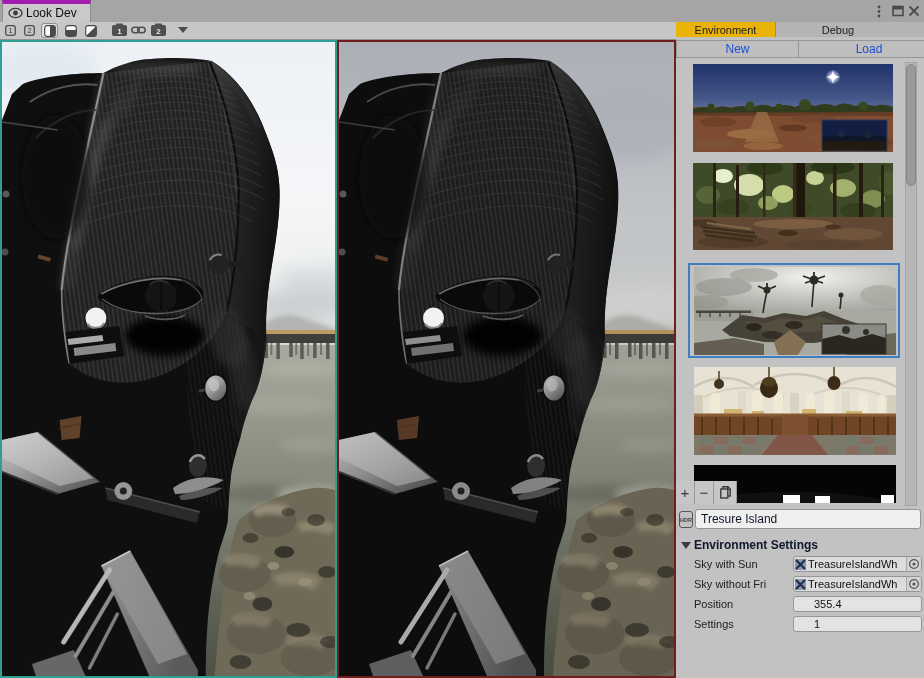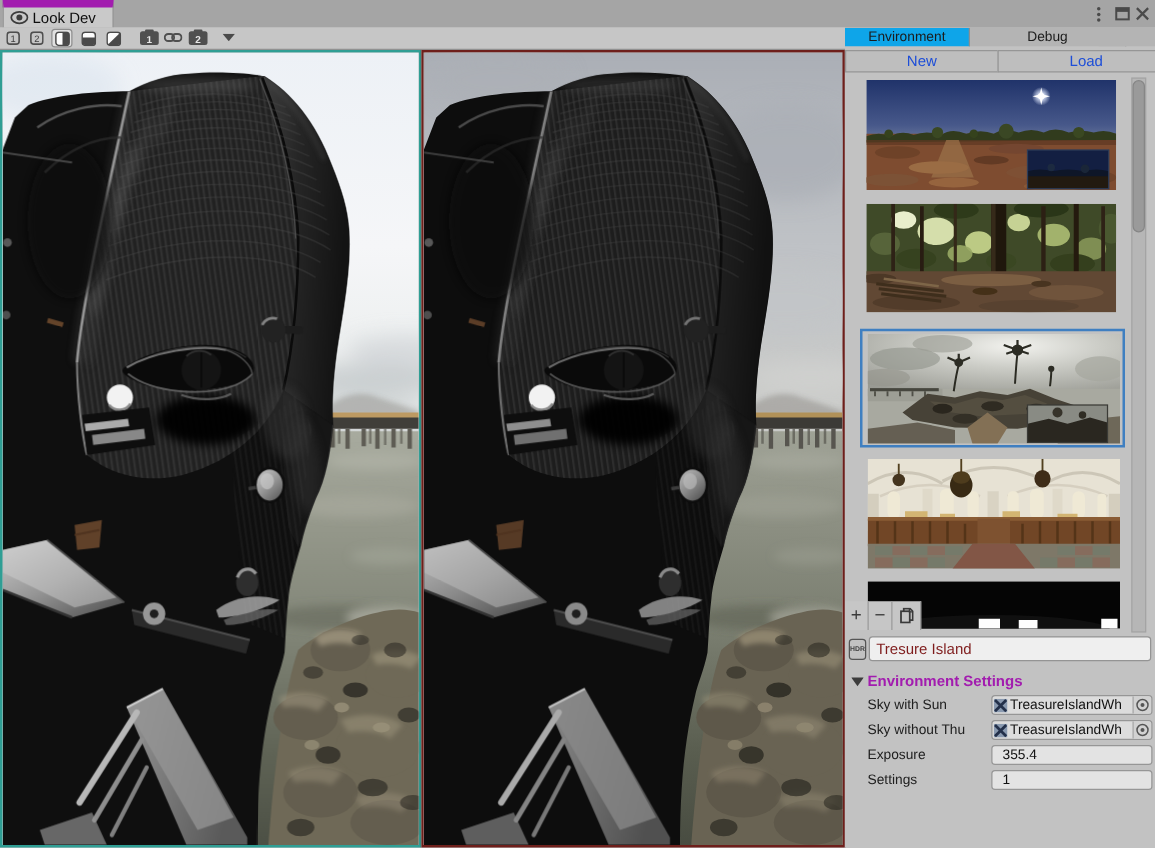--- a/index.html
+++ b/index.html
@@ -1,47 +1,47 @@
 <!DOCTYPE html>
 <html><head><meta charset="utf-8">
 <style>
 * { margin:0; padding:0; box-sizing:border-box; }
 html,body { width:924px; height:678px; overflow:hidden; background:#c2c2c2;
   font-family:"Liberation Sans", sans-serif; }
 .abs { position:absolute; }
 #toolbar .abs svg { display:block; }
 #titlebar { position:absolute; left:0; top:0; width:924px; height:22px; background:#a5a5a5; }
 #tab { position:absolute; left:2px; top:0; width:89px; height:22px; background:#c9c9c9;
-  border-top:6px solid #a21caf; border-left:1px solid #8e8e8e; border-right:1px solid #8e8e8e;
+  border-top:4px solid #a21caf; border-left:1px solid #8e8e8e; border-right:1px solid #8e8e8e;
   display:flex; align-items:center; font-size:12px; color:#0e0e0e; }
 #toolbar { position:absolute; left:0; top:22px; width:676px; height:18px; background:#c6c6c6;
   border-bottom:1px solid #919191; }
 .tbtn { position:absolute; top:1px; height:15px; border-radius:3px;
   display:flex; align-items:center; justify-content:center; }
 #viewL { position:absolute; left:0; top:40px; width:337px; height:638px; border:2px solid #2f9e94; }
 #viewR { position:absolute; left:337px; top:40px; width:339px; height:638px; border:2px solid #6e1f1b; }
 #panel { position:absolute; left:676px; top:22px; width:248px; height:656px; background:#c2c2c2; }
 .ptab { position:absolute; top:0; height:15px; font-size:11px; color:#1c1c1c; display:flex;
   align-items:center; justify-content:center; background:#b4b4b4; border-right:1px solid #8e8e8e; }
 .pbtn { position:absolute; top:18px; height:18px; background:#bebebe; border:1px solid #969696;
   font-size:12px; color:#1d4ed8; display:flex; align-items:center; justify-content:center; }
 .thumb { position:absolute; overflow:hidden; }
 #seltn { position:absolute; left:12px; top:241px; width:212px; height:95px; border:2px solid #3f7fc1; }
 .row { position:absolute; left:18px; width:228px; height:20px; font-size:11px; color:#202020;
   display:flex; align-items:center; }
 .rlabel { width:99px; flex:none; }
 .field { background:#e3e3e3; border:1px solid #969696; border-radius:3px; height:16px;
-  font-size:11px; color:#111; display:flex; align-items:center; padding-left:8px; }
+  font-size:11px; color:#111; display:flex; align-items:center; padding-left:20px; }
 .objfield { background:#dcdcdc; border:1px solid #969696; border-radius:3px; height:16px; flex:1;
   font-size:11px; color:#111; display:flex; align-items:center; overflow:hidden; }
 .oftext { white-space:nowrap; overflow:hidden; flex:1; }
 .picker { flex:none; width:15px; height:14px; display:flex; align-items:center; justify-content:center;
   border-left:1px solid #a8a8a8; background:#d2d2d2; }
 #hdrfield { position:absolute; left:19px; top:487px; width:226px; height:20px; background:#efefef;
-  border:1px solid #949494; border-radius:3px; font-size:12px; color:#7f1d1d; display:flex;
+  border:1px solid #949494; border-radius:3px; font-size:12px; color:#0f172a; display:flex;
   align-items:center; padding-left:5px; }
 </style></head>
 <body>
 
 <div id="titlebar">
   <div id="tab">
     <svg width="15" height="12" viewBox="0 0 15 12" style="margin:0 3px 0 5px">
       <ellipse cx="7.5" cy="6" rx="6.5" ry="4.6" fill="none" stroke="#3c3c3c" stroke-width="1.4"></ellipse>
       <circle cx="7.5" cy="6" r="2.4" fill="#3c3c3c"></circle>
     </svg>Look Dev</div>
@@ -554,21 +554,21 @@
 <path d="M108,528 L62,600" stroke="#aaaaaa" stroke-width="5" stroke-linecap="round"></path>
 <path d="M112,550 L74,614" stroke="#848484" stroke-width="4" stroke-linecap="round"></path>
 <path d="M116,572 L88,626" stroke="#787878" stroke-width="3.5" stroke-linecap="round"></path>
 <path d="M30,622 L72,608 L84,634 L34,634 Z" fill="#8a8a8a" opacity="0.65"></path>
 </g>
 </g>
 </svg>
   </div>
 
 <div id="panel">
-  <div class="ptab" style="left:0;width:100px;background:#0ea5e9">Environment</div>
+  <div class="ptab" style="left:0;width:100px;background:#eab308">Environment</div>
   <div class="ptab" style="left:100px;width:125px">Debug</div>
   <div class="ptab" style="left:203px;width:45px;border-right:none"></div>
   <div class="pbtn" style="left:0;width:123px">New</div>
   <div class="pbtn" style="left:122px;width:142px">Load</div>
 
   <div class="thumb" style="left:17px;top:42px;width:200px;height:88px">
       <svg width="200" height="88" viewBox="0 0 200 88" style="display:block">
 <defs>
           <linearGradient id="dsky" x1="0" y1="0" x2="0" y2="1">
 <stop offset="0" stop-color="#20336a"></stop>
@@ -776,57 +776,57 @@
           <rect x="0.8" y="3" width="7" height="9" fill="none" stroke="#3a3a3a" stroke-width="1.4"></rect>
           <path d="M3,3 L3,0.8 L8,0.8 L10.2,3 L10.2,10 L8,10" fill="none" stroke="#3a3a3a" stroke-width="1.4"></path>
           <path d="M7.5,0.8 L7.5,3.4 L10.2,3.4" fill="none" stroke="#3a3a3a" stroke-width="1"></path>
         </svg>
     </div>
   </div>
 
   <div class="abs" style="left:3px;top:489px;width:14px;height:17px;border:1.5px solid #555;border-radius:3px;font-size:5.5px;font-weight:bold;color:#444;display:flex;align-items:center;justify-content:center">HDR</div>
   <div id="hdrfield">Tresure Island</div>
 
-  <div class="abs" style="left:5px;top:515px;width:240px;height:16px;font-size:12px;font-weight:bold;color:#a21caf;display:flex;align-items:center">
+  <div class="abs" style="left:5px;top:515px;width:240px;height:16px;font-size:12px;font-weight:bold;color:#0f172a;display:flex;align-items:center">
     <svg width="10" height="9" viewBox="0 0 10 9" style="margin-right:3px">
         <path d="M0,1 L10,1 L5,8 Z" fill="#3c3c3c"></path>
       </svg>Environment Settings</div>
   <div class="row" style="top:532px">
       <span class="rlabel">Sky with Sun</span>
       <div class="objfield">
         <svg width="11" height="11" viewBox="0 0 11 11" style="flex:none;margin:0 2px 0 1px">
           <rect width="11" height="11" fill="#8a9ab0"></rect>
           <path d="M1,1 L10,10 M10,1 L1,10" stroke="#23304a" stroke-width="2.2"></path>
         </svg>
         <span class="oftext">TreasureIslandWh</span>
         <span class="picker">
           <svg width="12" height="12" viewBox="0 0 12 12">
             <circle cx="6" cy="6" r="4.4" fill="none" stroke="#555" stroke-width="1.2"></circle>
             <circle cx="6" cy="6" r="1.6" fill="#555"></circle>
           </svg>
         </span>
       </div>
     </div>
   <div class="row" style="top:552px">
-      <span class="rlabel">Sky without Thu</span>
+      <span class="rlabel">Sky without Fri</span>
       <div class="objfield">
         <svg width="11" height="11" viewBox="0 0 11 11" style="flex:none;margin:0 2px 0 1px">
           <rect width="11" height="11" fill="#8a9ab0"></rect>
           <path d="M1,1 L10,10 M10,1 L1,10" stroke="#23304a" stroke-width="2.2"></path>
         </svg>
         <span class="oftext">TreasureIslandWh</span>
         <span class="picker">
           <svg width="12" height="12" viewBox="0 0 12 12">
             <circle cx="6" cy="6" r="4.4" fill="none" stroke="#555" stroke-width="1.2"></circle>
             <circle cx="6" cy="6" r="1.6" fill="#555"></circle>
           </svg>
         </span>
       </div>
     </div>
   <div class="row" style="top:572px">
-      <span class="rlabel">Exposure</span>
+      <span class="rlabel">Position</span>
       <span class="field" style="flex:1">355.4</span>
     </div>
   <div class="row" style="top:592px">
       <span class="rlabel">Settings</span>
       <span class="field" style="flex:1">1</span>
     </div>
 </div>
 
 </body></html>

